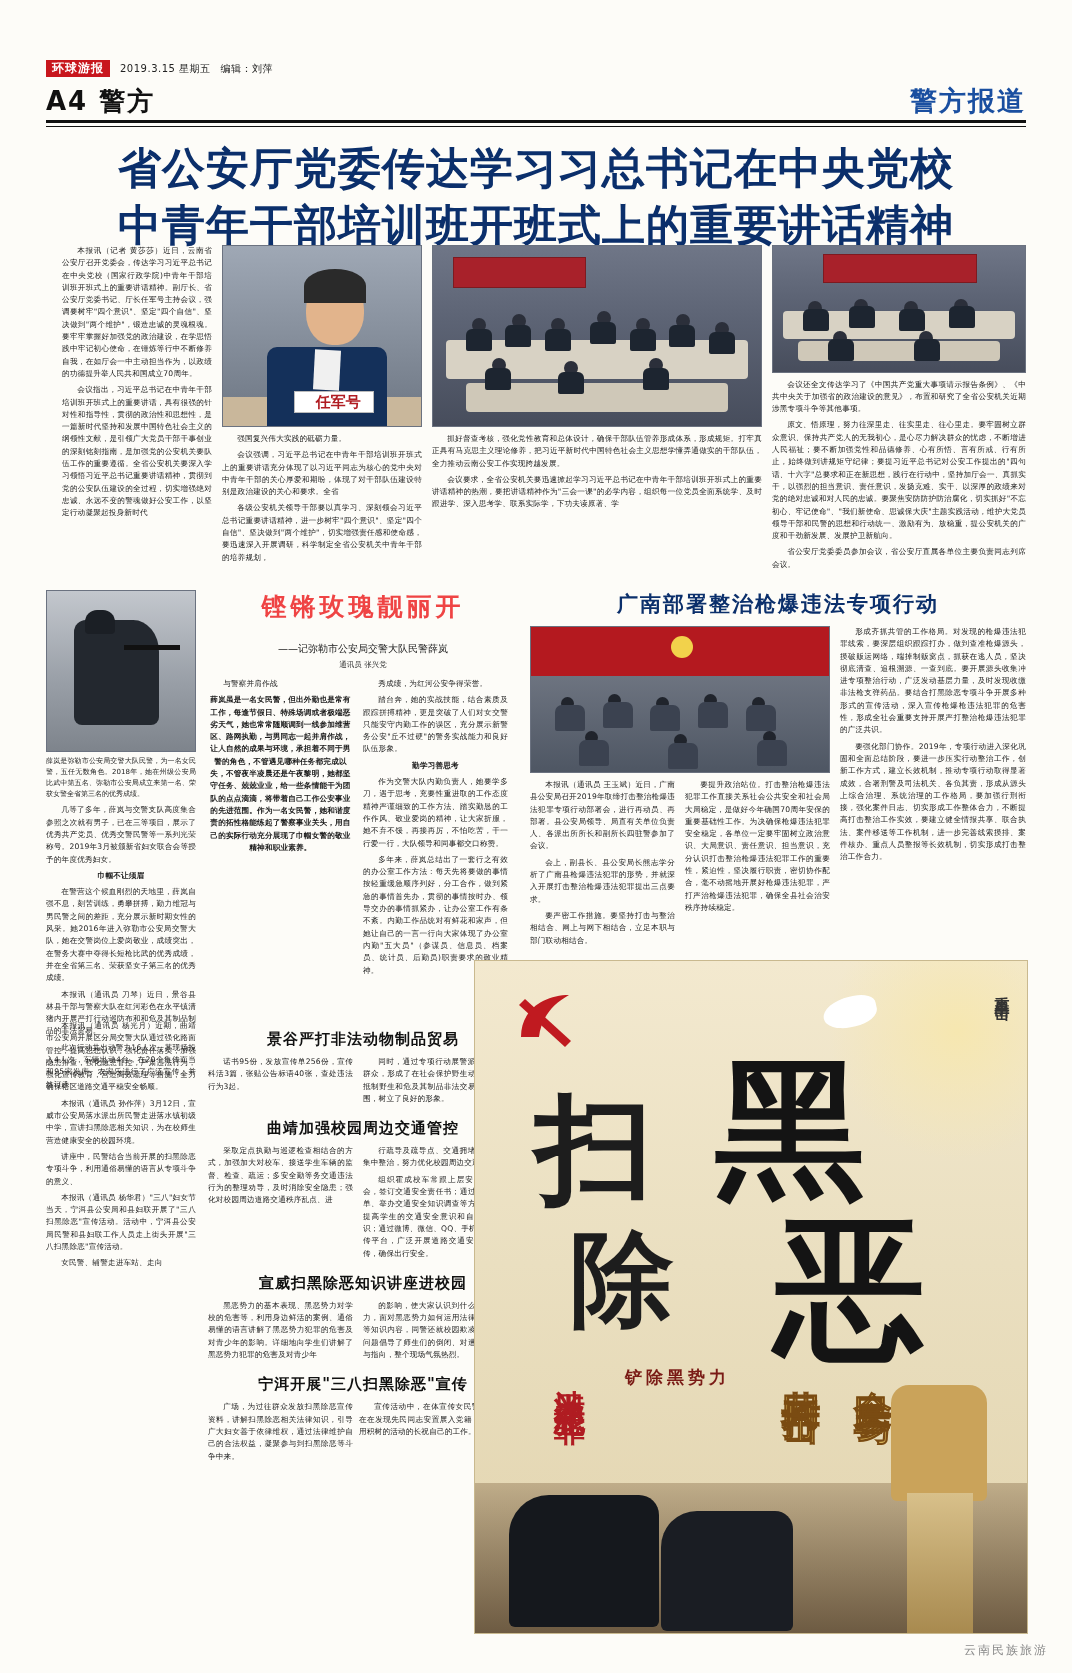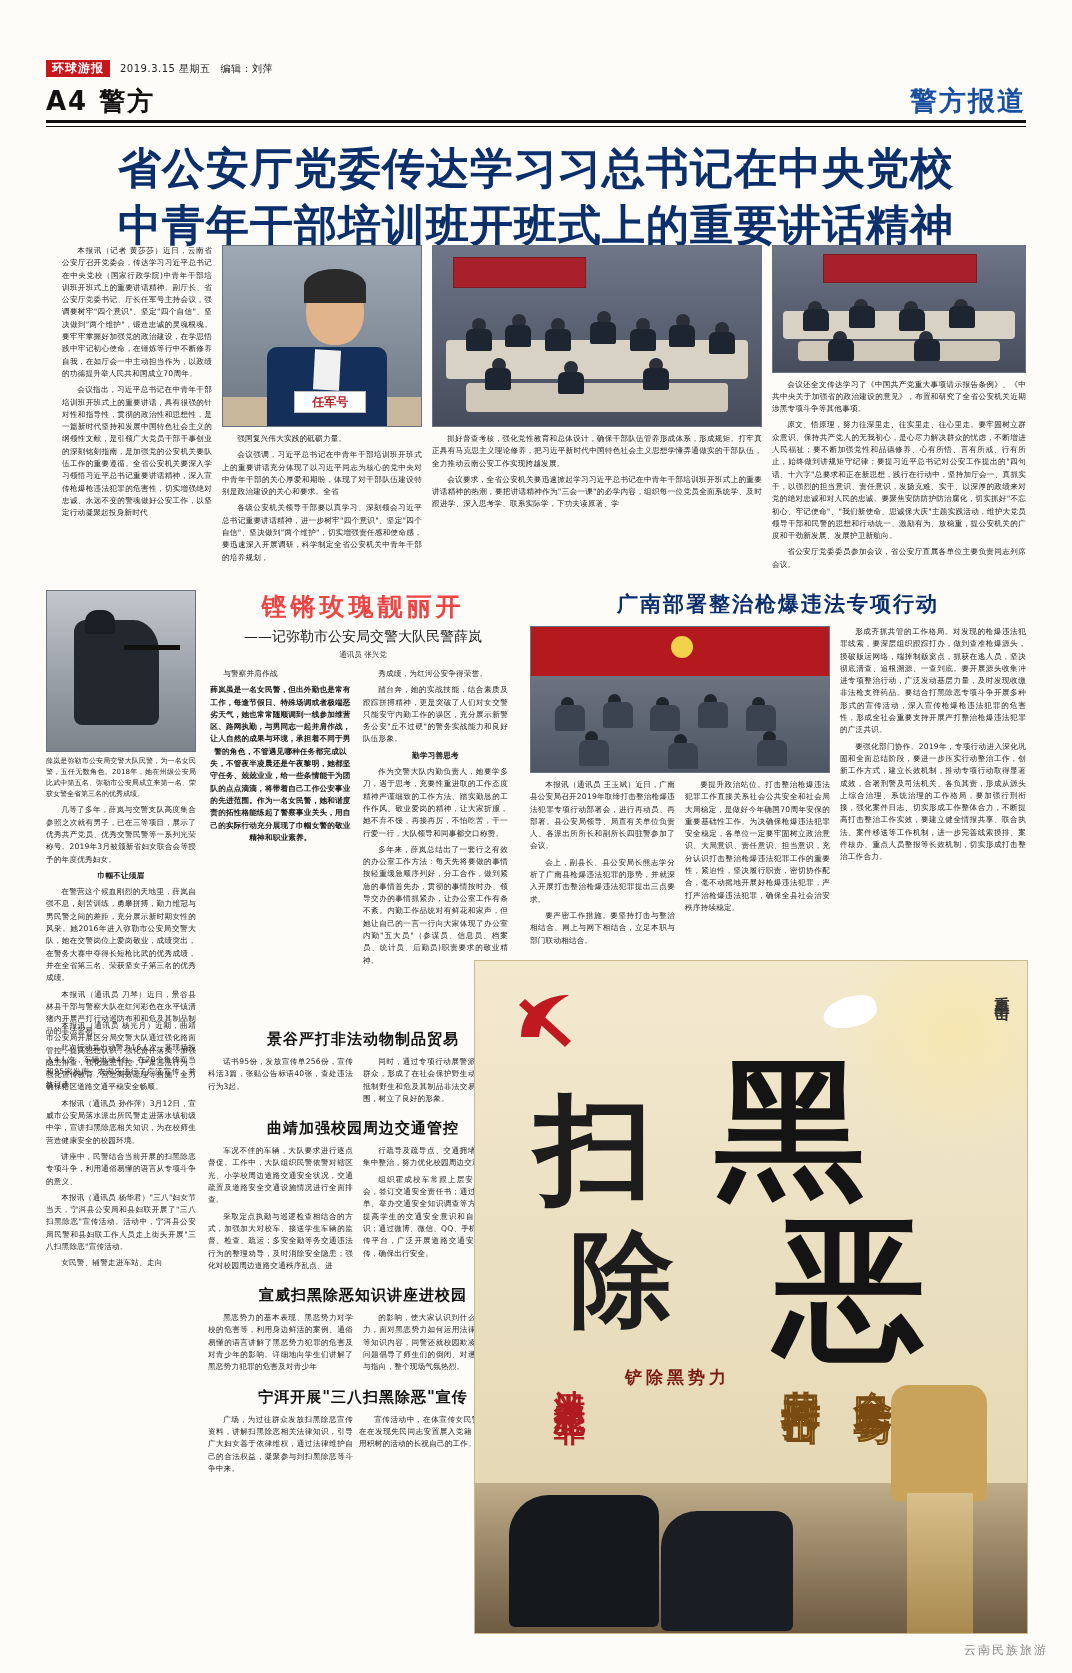--- a/index.html
+++ b/index.html
@@ -61,31 +61,31 @@
   .mtg .body{position:absolute;width:26px;height:22px;border-radius:6px 6px 2px 2px;background:#1d2530;}
 
   
   .portrait{background:linear-gradient(#9aa3b0,#7d8591);}
   .portrait .bg{position:absolute;inset:0;background:linear-gradient(180deg,#9fa8b5,#6d7683);}
   .portrait .face{position:absolute;left:42%;top:16%;width:58px;height:70px;border-radius:50% 50% 45% 45%;background:#e2b48c;}
   .portrait .hair{position:absolute;left:41%;top:13%;width:62px;height:34px;border-radius:50% 50% 0 0;background:#2a2a2a;}
   .portrait .torso{position:absolute;left:22%;top:56%;width:120px;height:90px;background:#14305a;border-radius:10px 10px 0 0;}
   .portrait .shirt{position:absolute;left:46%;top:58%;width:26px;height:40px;background:#f0f0f0;transform:rotate(3deg);}
   .portrait .desk{position:absolute;left:0;bottom:0;width:100%;height:16%;background:#c9b79b;}
-  .portrait .nameplate{position:absolute;left:36%;bottom:7%;width:70px;height:20px;background:#fff;border:1px solid #bbb;color:#b01c22;font-size:12px;display:flex;align-items:center;justify-content:center;font-weight:bold;}
+  .portrait .nameplate{position:absolute;left:36%;bottom:7%;width:70px;height:20px;background:#fff;border:1px solid #bbb;color:#b01c22;font-size:15px;display:flex;align-items:center;justify-content:center;font-weight:bold;padding-left:8px;}
 
   
   .mid{position:absolute;left:46px;top:590px;width:980px;height:420px;}
   .sub-head{
     text-align:center;font-weight:bold;color:#ef4444;
     font-family:"DejaVu Sans","Liberation Sans",sans-serif;
   }
   .sub-head.big{font-size:25px;letter-spacing:4px;}
   .sub-head.blue{color:#0b2f6b;font-size:21px;letter-spacing:2px;}
-  .sub-sub{text-align:center;font-size:14px;margin-top:5px;color:#222;}
+  .sub-sub{text-align:center;font-size:10px;margin-top:19px;color:#222;}
   .byline{text-align:center;font-size:7.5px;margin-top:4px;color:#333;}
 
   
   .sniper{background:linear-gradient(#b9bec6,#8e949d);}
   .sniper .wall{position:absolute;inset:0;background:linear-gradient(180deg,#c3c7cd 0%,#9aa0a8 55%,#7e848c 100%);}
   .sniper .figure{position:absolute;left:18%;top:18%;width:58%;height:66%;background:#23282f;border-radius:12px 30% 8px 8px;}
   .sniper .helmet{position:absolute;left:26%;top:12%;width:30px;height:24px;background:#1b1f25;border-radius:12px 12px 4px 4px;}
   .sniper .gun{position:absolute;left:52%;top:34%;width:56px;height:5px;background:#111;}
 
   
@@ -158,21 +158,21 @@
   <div class="headline">
     <div>省公安厅党委传达学习习总书记在中央党校</div>
     <div>中青年干部培训班开班式上的重要讲话精神</div>
   </div>
 
   <div class="top-area">
     <div style="display:flex;gap:10px;height:100%;">
 
       <div style="width:150px;margin-left:16px;" class="col-text">
         <p>本报讯（记者 黄莎莎）近日，云南省公安厅召开党委会，传达学习习近平总书记在中央党校（国家行政学院)中青年干部培训班开班式上的重要讲话精神。副厅长、省公安厅党委书记、厅长任军号主持会议，强调要树牢"四个意识"、坚定"四个自信"、坚决做到"两个维护"，锻造忠诚的灵魂根魂。要牢牢掌握好加强党的政治建设，在学思悟践中牢记初心使命，在锤炼等行中不断修养自我，在如厅会一中主动担当作为，以政绩的功德提升举人民共和国成立70周年。</p>
-        <p>会议指出，习近平总书记在中青年干部培训班开班式上的重要讲话，具有很强的针对性和指导性，贯彻的政治性和思想性，是一篇新时代坚持和发展中国特色社会主义的纲领性文献，是引领广大党员干部干事创业的深刻铭刻指南，是加强党的公安机关要队伍工作的重要遵循。全省公安机关要深入学习领悟习近平总书记重要讲话精神，深入宣传枪爆枪违法犯罪的危害性，切实增强绝对忠诚、永远不变的警魂做好公安工作，以坚定行动凝聚起投身新时代</p>
+        <p>会议指出，习近平总书记在中青年干部培训班开班式上的重要讲话，具有很强的针对性和指导性，贯彻的政治性和思想性，是一篇新时代坚持和发展中国特色社会主义的纲领性文献，是引领广大党员干部干事创业的深刻铭刻指南，是加强党的公安机关要队伍工作的重要遵循。全省公安机关要深入学习领悟习近平总书记重要讲话精神，贯彻到党的公安队伍建设的全过程，切实增强绝对忠诚、永远不变的警魂做好公安工作，以坚定行动凝聚起投身新时代</p>
       </div>
 
       <div style="width:200px;display:flex;flex-direction:column;">
         <div class="photo portrait" style="height:180px;">
           <div class="bg"></div>
           <div class="desk"></div>
           <div class="torso"></div>
           <div class="shirt"></div>
           <div class="face"></div>
           <div class="hair"></div>
@@ -346,21 +346,20 @@
             <p>诺书95份，发放宣传单256份，宣传科活3篇，张贴公告标语40张，查处违法行为3起。</p>
           </div>
           <div class="col-text" style="width:145px;">
             <p>同时，通过专项行动展警派潮，教育群众，形成了在社会保护野生动物、自觉抵制野生和危及其制品非法交易的社会氛围，树立了良好的形象。</p>
           </div>
         </div>
 
         <div class="hl-small">曲靖加强校园周边交通管控</div>
         <div style="display:flex;gap:10px;">
           <div class="col-text" style="width:145px;">
-            <p>车况不佳的车辆，大队要求进行逐点督促。工作中，大队组织民警依警对辖区光、小学校周边道路交通安全状况，交通疏置及道路安全交通设施情况进行全面排查。</p>
             <p>采取定点执勤与巡逻检查相结合的方式，加强加大对校车、接送学生车辆的监督、检查、疏运；多安全勤等务交通违法行为的整理劝导，及时消除安全隐患；强化对校园周边道路交通秩序乱点、进</p>
           </div>
           <div class="col-text" style="width:145px;">
             <p>行疏导及疏导点、交通拥堵多发点的集中整治，努力优化校园周边交通秩序。</p>
             <p>组织霍成校车常跟上层安宁围区社会，签订交通安全责任书；通过发放宣传单、举办交通安全知识调查等方式，切实提高学生的交通安全意识和自我保护意识；通过微博、微信、QQ、手机短信等宣传平台，广泛开展道路交通安全知识宣传，确保出行安全。</p>
           </div>
         </div>
 
         <div class="hl-small">宣威扫黑除恶知识讲座进校园</div>
         <div style="display:flex;gap:10px;">

